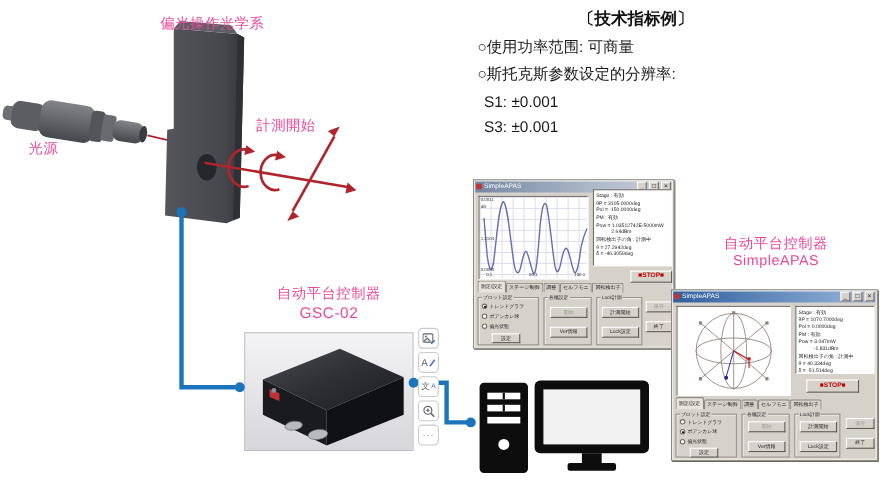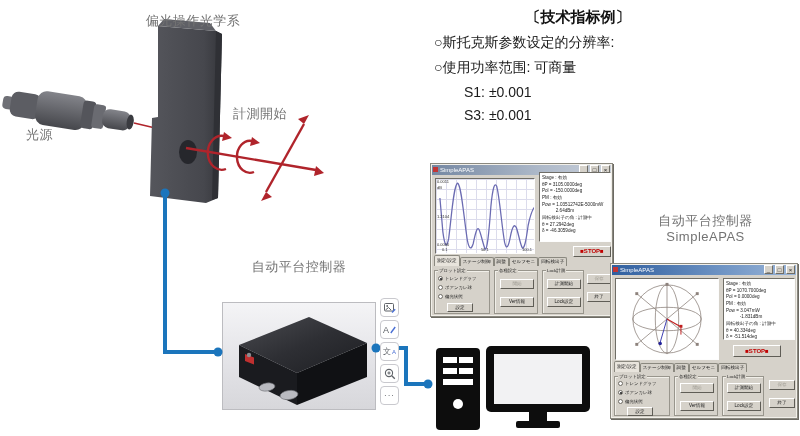--- a/index.html
+++ b/index.html
@@ -1,26 +1,26 @@
 <!DOCTYPE html>
 <html><head>
 <meta charset="utf-8">
 <style>
   html,body{margin:0;padding:0;background:#fff;}
   .canvas{position:relative;width:800px;height:436px;background:#ffffff;overflow:hidden;
           font-family:"Liberation Sans",sans-serif;color:#1a1a1a;}
   .abs{position:absolute;}
-  .lbl{position:absolute;font-size:13px;color:#737373;letter-spacing:.5px;}
+  .lbl{position:absolute;font-size:13px;color:#ec4899;letter-spacing:.5px;}
   .lbl.center{text-align:center;}
 
   
   .specs{position:absolute;left:428px;top:8px;width:300px;}
   .specs .head{font-size:15px;font-weight:bold;color:#111;text-align:center;}
   .specs .item{font-size:14px;margin-top:7px;margin-left:6px;}
-  .specs .sub{font-size:14px;margin-top:7px;margin-left:36px;}
+  .specs .sub{font-size:14px;margin-top:7px;margin-left:12px;}
 
   
   .photo{position:absolute;left:222px;top:302px;width:154px;height:108px;
          background:linear-gradient(180deg,#f4f4f6 0%,#e2e2e6 60%,#d7d7db 100%);
          border:1px solid #bcbcc0;box-sizing:border-box;z-index:1;}
 
   
   .icon-col{position:absolute;left:380px;top:298px;z-index:3;}
   .ov-btn{position:absolute;left:0;width:19px;height:19px;background:#fff;border:1px solid #c9c9ce;
           border-radius:4px;box-sizing:border-box;display:flex;align-items:center;justify-content:center;
@@ -123,20 +123,21 @@
   <svg class="connectors" width="800" height="436" viewBox="0 0 800 436">
     <polyline points="165,193 165,352 218,352" fill="none" stroke="#1B75BC" stroke-width="4"></polyline>
     <circle cx="165" cy="193" r="4.5" fill="#1B75BC"></circle>
     <circle cx="218" cy="352" r="4.5" fill="#1B75BC"></circle>
     <polyline points="376,348 406,348 406,384 428,384" fill="none" stroke="#1B75BC" stroke-width="4"></polyline>
     <circle cx="376" cy="348" r="4.5" fill="#1B75BC"></circle>
     <circle cx="428" cy="384" r="4.5" fill="#1B75BC"></circle>
   </svg>
 
   <div class="lbl center" style="left:226px;top:258px;width:146px;">自动平台控制器</div>
+  <div class="lbl center" style="left:226px;top:276px;width:146px;font-size:14px;">GSC-02</div>
   <div class="photo">
     <svg width="152" height="106" viewBox="0 0 152 106">
       <defs>
         <linearGradient id="gtop" x1="0" y1="0" x2="1" y2="1">
           <stop offset="0" stop-color="#4a4b50"></stop>
             <stop offset="0.5" stop-color="#2e2f34"></stop>
             <stop offset="1" stop-color="#1d1e22"></stop>
         </linearGradient>
       </defs>
       <polygon points="16,42 86,14 144,40 74,70" fill="url(#gtop)"></polygon>
@@ -196,22 +197,22 @@
       </g>
     <circle cx="30" cy="66" r="5" fill="#ffffff"></circle>
     <rect x="58" y="8" width="104" height="66" rx="5" fill="#0d0d0d"></rect>
     <rect x="66" y="16" width="88" height="50" fill="#f2f2f3"></rect>
     <rect x="101" y="74" width="18" height="9" fill="#0d0d0d"></rect>
     <rect x="88" y="83" width="44" height="7" rx="2" fill="#0d0d0d"></rect>
   </svg>
 
   <div class="specs">
     <div class="head">〔技术指标例〕</div>
+    <div class="item">○使用功率范围: 可商量</div>
     <div class="item">○斯托克斯参数设定的分辨率:</div>
-    <div class="item">○使用功率范围: 可商量</div>
     <div class="sub">S1: ±0.001</div>
     <div class="sub">S3: ±0.001</div>
   </div>
 
   <div class="lbl center" style="left:618px;top:212px;width:175px;">自动平台控制器</div>
   <div class="lbl center" style="left:618px;top:229px;width:175px;">SimpleAPAS</div>
 
   <div class="win" style="left:430px;top:163px;width:183px;height:154px;z-index:4;">
     <div class="titlebar tb1">
       <span class="app-ico"></span>

